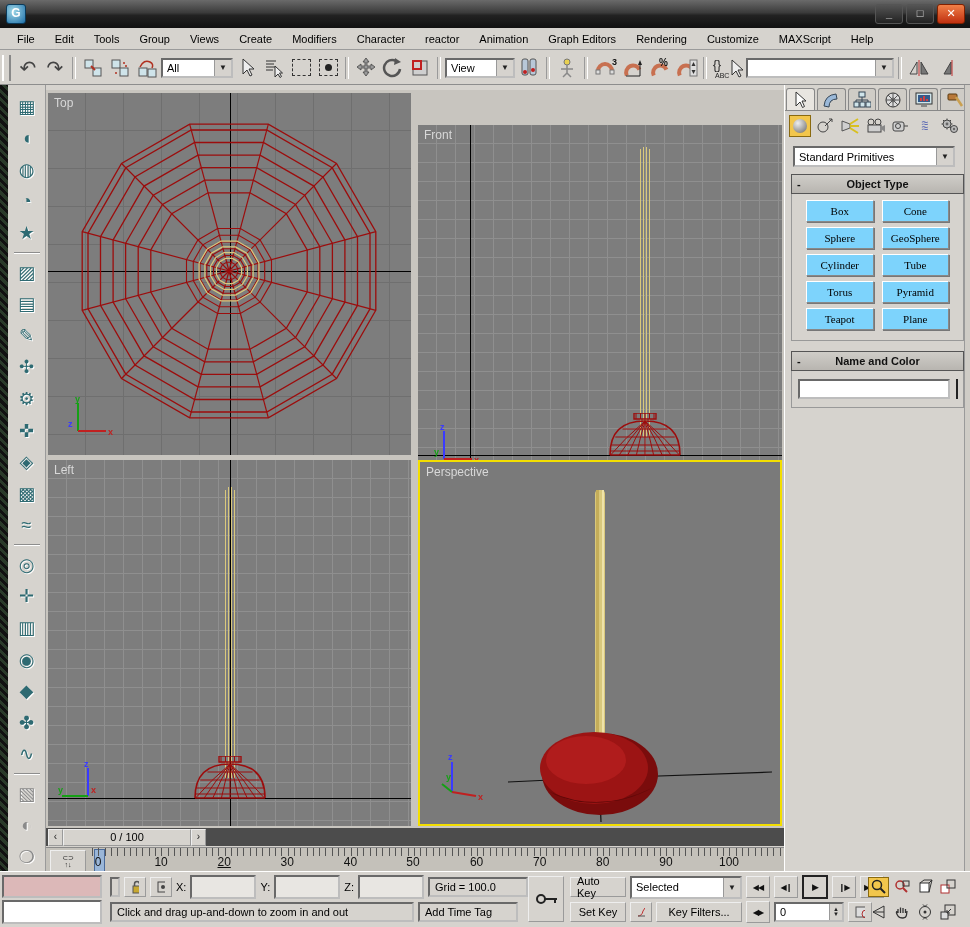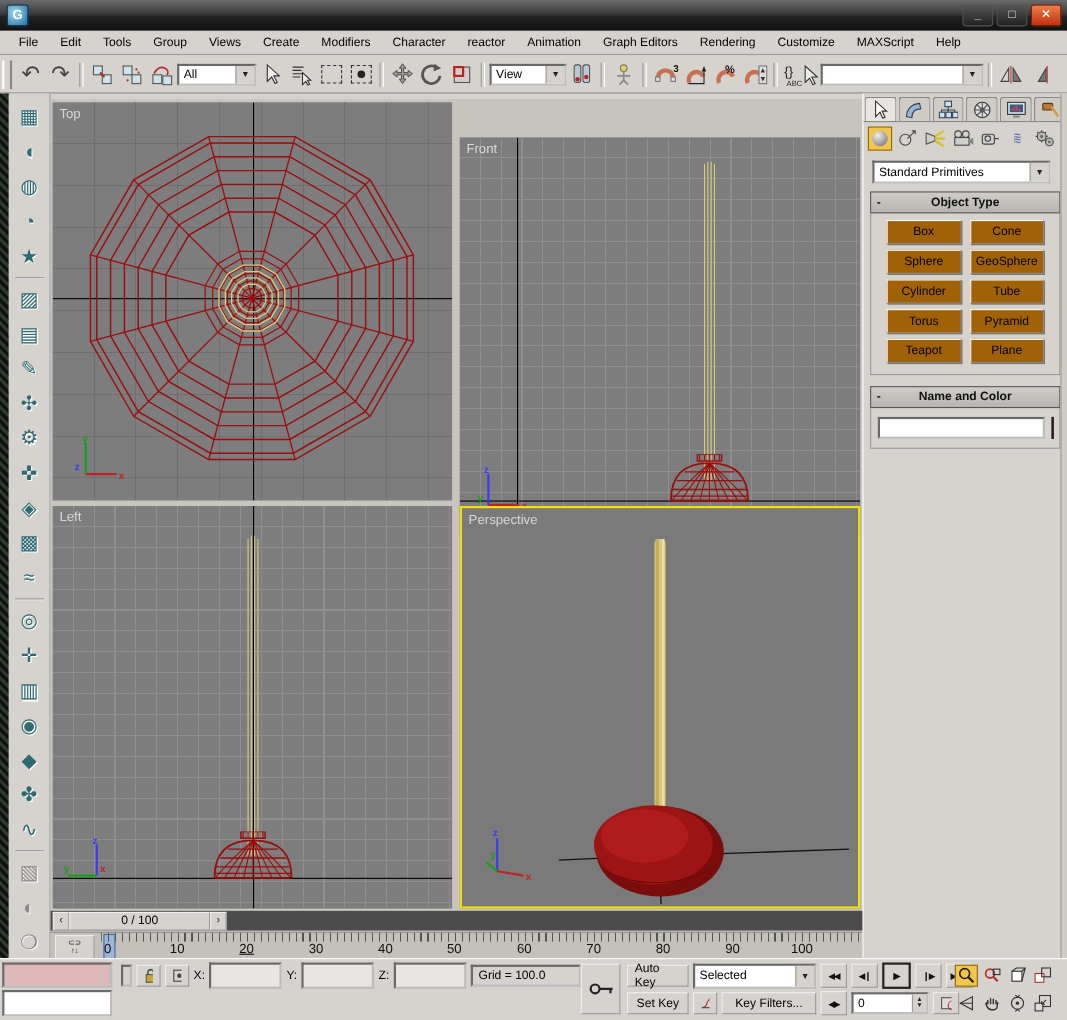--- a/index.html
+++ b/index.html
@@ -57,22 +57,22 @@
   #cmd-tabs{display:flex;height:26px;border-bottom:1px solid #888;padding-top:3px;box-sizing:border-box;}
   .cmd-tab{flex:1;display:flex;align-items:center;justify-content:center;border:1px solid #888;border-bottom:none;
     border-radius:3px 3px 0 0;background:#cfccc6;margin:0 1px;}
   .cmd-tab.active{background:#e8e5e0;position:relative;top:0px;}
   #cmd-cats{display:flex;height:26px;align-items:center;padding:2px 4px;gap:3px;}
   .cat-icon{width:22px;height:22px;display:flex;align-items:center;justify-content:center;font-size:13px;color:#333;}
   .cat-icon.active{background:#f2c64c;border:1px solid #8a6a10;box-sizing:border-box;}
   .rollout-hdr{height:18px;background:linear-gradient(#cfcdc8,#b8b5b0);border:1px solid #555;
     display:flex;align-items:center;justify-content:center;font-weight:bold;color:#111;position:relative;margin:0 6px;}
   .rollout-hdr .minus{position:absolute;left:5px;font-weight:bold;}
-  .max-btn{height:20px;border:1px solid #888;border-top-color:#fff;border-left-color:#fff;background:#a16207;
-    display:flex;align-items:center;justify-content:center;color:#000;box-shadow:1px 1px 0 #777;}
+  .max-btn{height:20px;border:1px solid #888;border-top-color:#fff;border-left-color:#fff;background:#7dd3fc;
+    display:flex;align-items:center;justify-content:center;color:#000;box-shadow:1px 1px 0 #777;font-family:Liberation Serif, serif;}
   #objtype-grid{display:grid;grid-template-columns:1fr 1fr;gap:5px 8px;padding:6px 14px;}
   .sunken{background:#fff;border:2px inset #bdbdbd;box-sizing:border-box;}
   
   #timeslider-row{left:46px;top:828px;width:738px;height:18px;background:#4c4c4c;display:flex;align-items:center;}
   .ts-btn{width:13px;height:15px;background:#d6d3ce;border:1px outset #eee;text-align:center;line-height:14px;font-size:10px;color:#222;}
   #ts-slider{width:126px;height:15px;background:#d6d3ce;border:1px outset #eee;text-align:center;line-height:15px;color:#000;}
   #trackbar{left:46px;top:847px;width:738px;height:24px;background:#c4c1ba;border-top:1px solid #8a8a8a;}
   #ruler{position:absolute;left:46px;top:0;width:692px;height:24px;
      background-image:repeating-linear-gradient(to right,#555 0 1px,transparent 1px 6.31px);
      background-size:100% 8px;background-repeat:no-repeat;}
@@ -627,20 +627,24 @@
     </div>
     <span>X:</span>
     <input class="sfield" value="" style="">
     <span>Y:</span>
     <input class="sfield" value="" style="">
     <span>Z:</span>
     <input class="sfield" value="" style="">
     <div class="sbox" style="width:100px;">Grid = 100.0</div>
   </div>
 
+  <div class="srow" style="left:110px;top:28px;">
+    <div class="sbox" style="width:304px;">Click and drag up-and-down to zoom in and out</div>
+    <div class="sbox" style="width:100px;">Add Time Tag</div>
+  </div>
 
   <div class="sbtn" style="position:absolute;left:528px;top:4px;width:36px;height:46px;">
     <svg width="28" height="16">
         <circle cx="6" cy="8" r="4" fill="none" stroke="#222" stroke-width="2"></circle>
         <path d="M10 8 H26 M20 8 V12 M24 8 V12" stroke="#222" stroke-width="2"></path>
       </svg>
   </div>
 
   <div class="srow" style="left:570px;top:3px;">
     <div class="sbtn" style="width:56px;">Auto Key</div>

